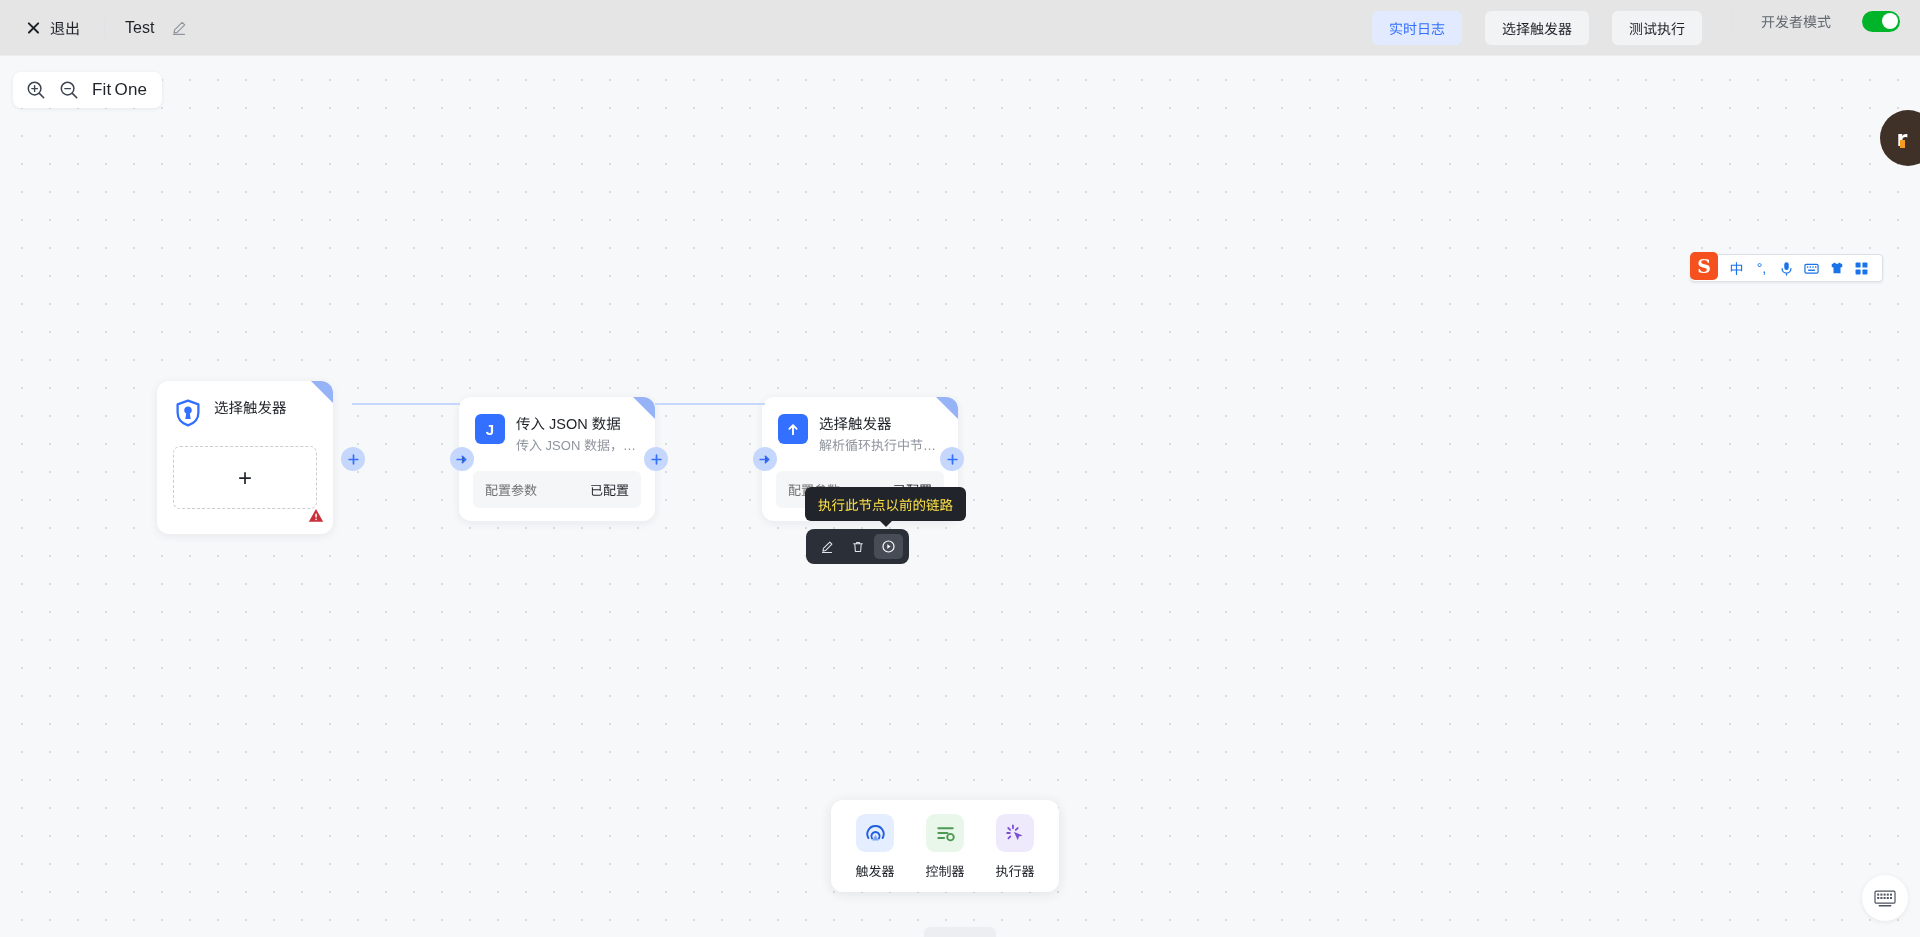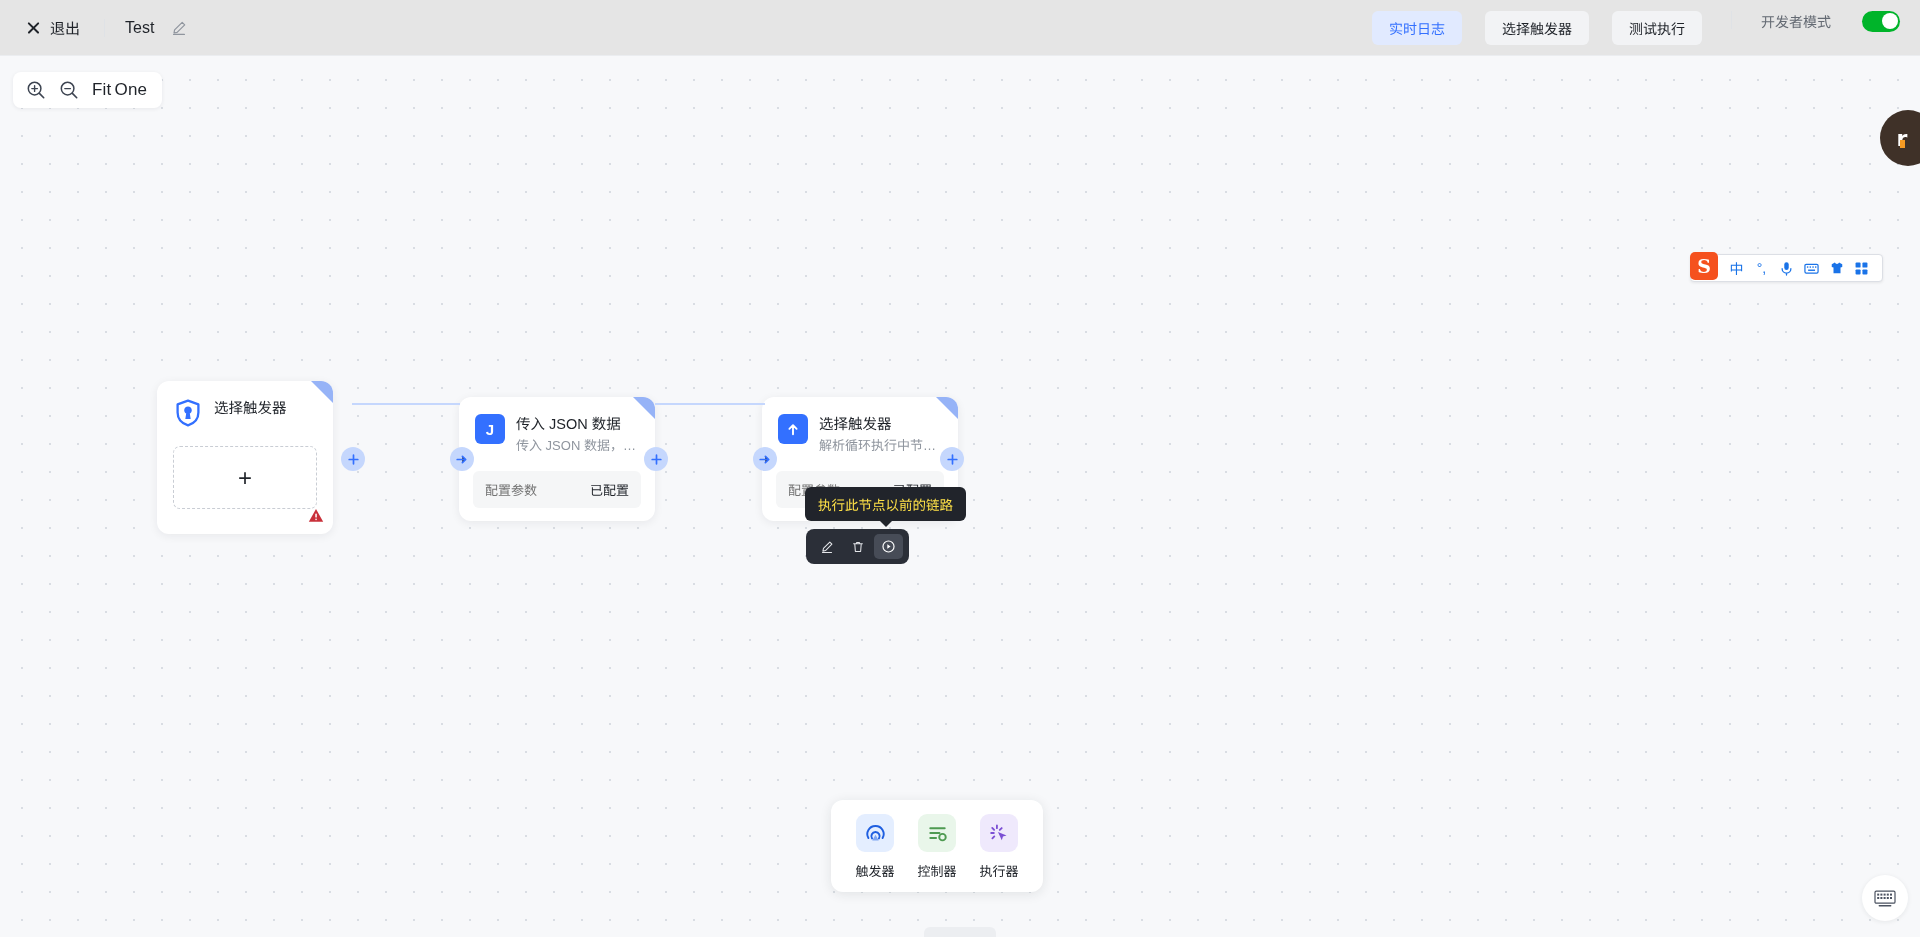--- a/index.html
+++ b/index.html
@@ -190,21 +190,21 @@
   #tooltip .arrow {
     position: absolute; bottom: -6px; left: 50%; margin-left: -6px;
     width: 0; height: 0; border-left: 6px solid transparent;
     border-right: 6px solid transparent; border-top: 6px solid #21242b;
   }
 
   
   #palette {
     position: absolute; background: #ffffff; border-radius: 12px;
     box-shadow: 0 2px 12px rgba(31,35,41,.10);
-    display: flex; align-items: center; gap: 6px;
+    display: flex; align-items: center; gap: 14px;
     padding: 14px 16px 12px 16px; z-index: 20;
   }
   .pal-item {
     width: 56px; display: flex; flex-direction: column;
     align-items: center; gap: 9px; cursor: pointer;
   }
   .pal-ico {
     width: 38px; height: 38px; border-radius: 9px;
     display: flex; align-items: center; justify-content: center;
   }

